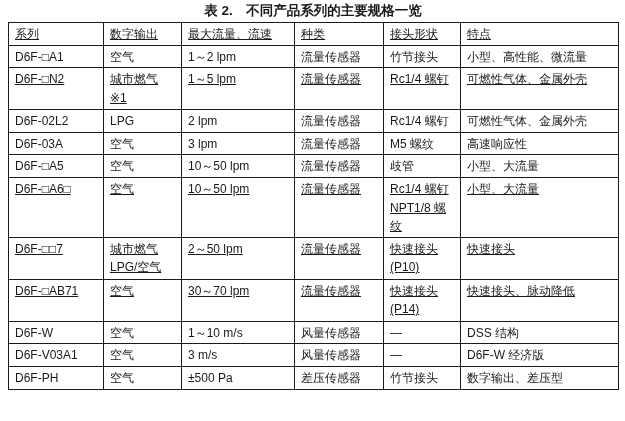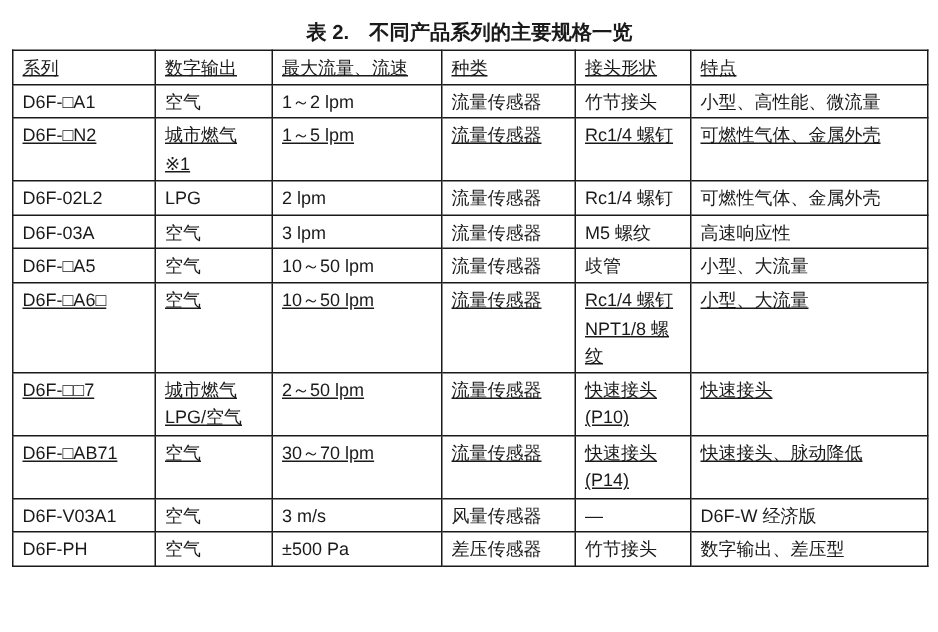--- a/index.html
+++ b/index.html
@@ -6,21 +6,21 @@
   html, body {
     margin: 0; padding: 0;
     width: 625px; height: 421px;
     background: #ffffff;
     color: #1a1a1a;
     font-family: "Liberation Sans", "DejaVu Sans", sans-serif;
   }
   .page { width: 625px; height: 421px; overflow: hidden; }
   .title {
     width: 610px;
-    margin: 13px 0 2px 8px;
+    margin: 2px 0 2px 8px;
     text-align: center;
     font-size: 13.5px;
     font-weight: bold;
     white-space: pre-line;
   }
   table.spec {
     border-collapse: collapse;
     table-layout: fixed;
     width: 610px;
     margin-left: 8px;
@@ -136,20 +136,28 @@
       <tr class="tall">
         <td>D6F-□AB71</td>
         <td>空气</td>
         <td>30～70 lpm</td>
         <td>流量传感器</td>
         <td>快速接头
 (P14)</td>
         <td>快速接头、脉动降低</td>
       </tr>
       <tr class="single">
+        <td>D6F-W</td>
+        <td>空气</td>
+        <td>1～10 m/s</td>
+        <td>风量传感器</td>
+        <td>—</td>
+        <td>DSS 结构</td>
+      </tr>
+      <tr class="single">
         <td>D6F-V03A1</td>
         <td>空气</td>
         <td>3 m/s</td>
         <td>风量传感器</td>
         <td>—</td>
         <td>D6F-W 经济版</td>
       </tr>
       <tr class="single">
         <td>D6F-PH</td>
         <td>空气</td>

